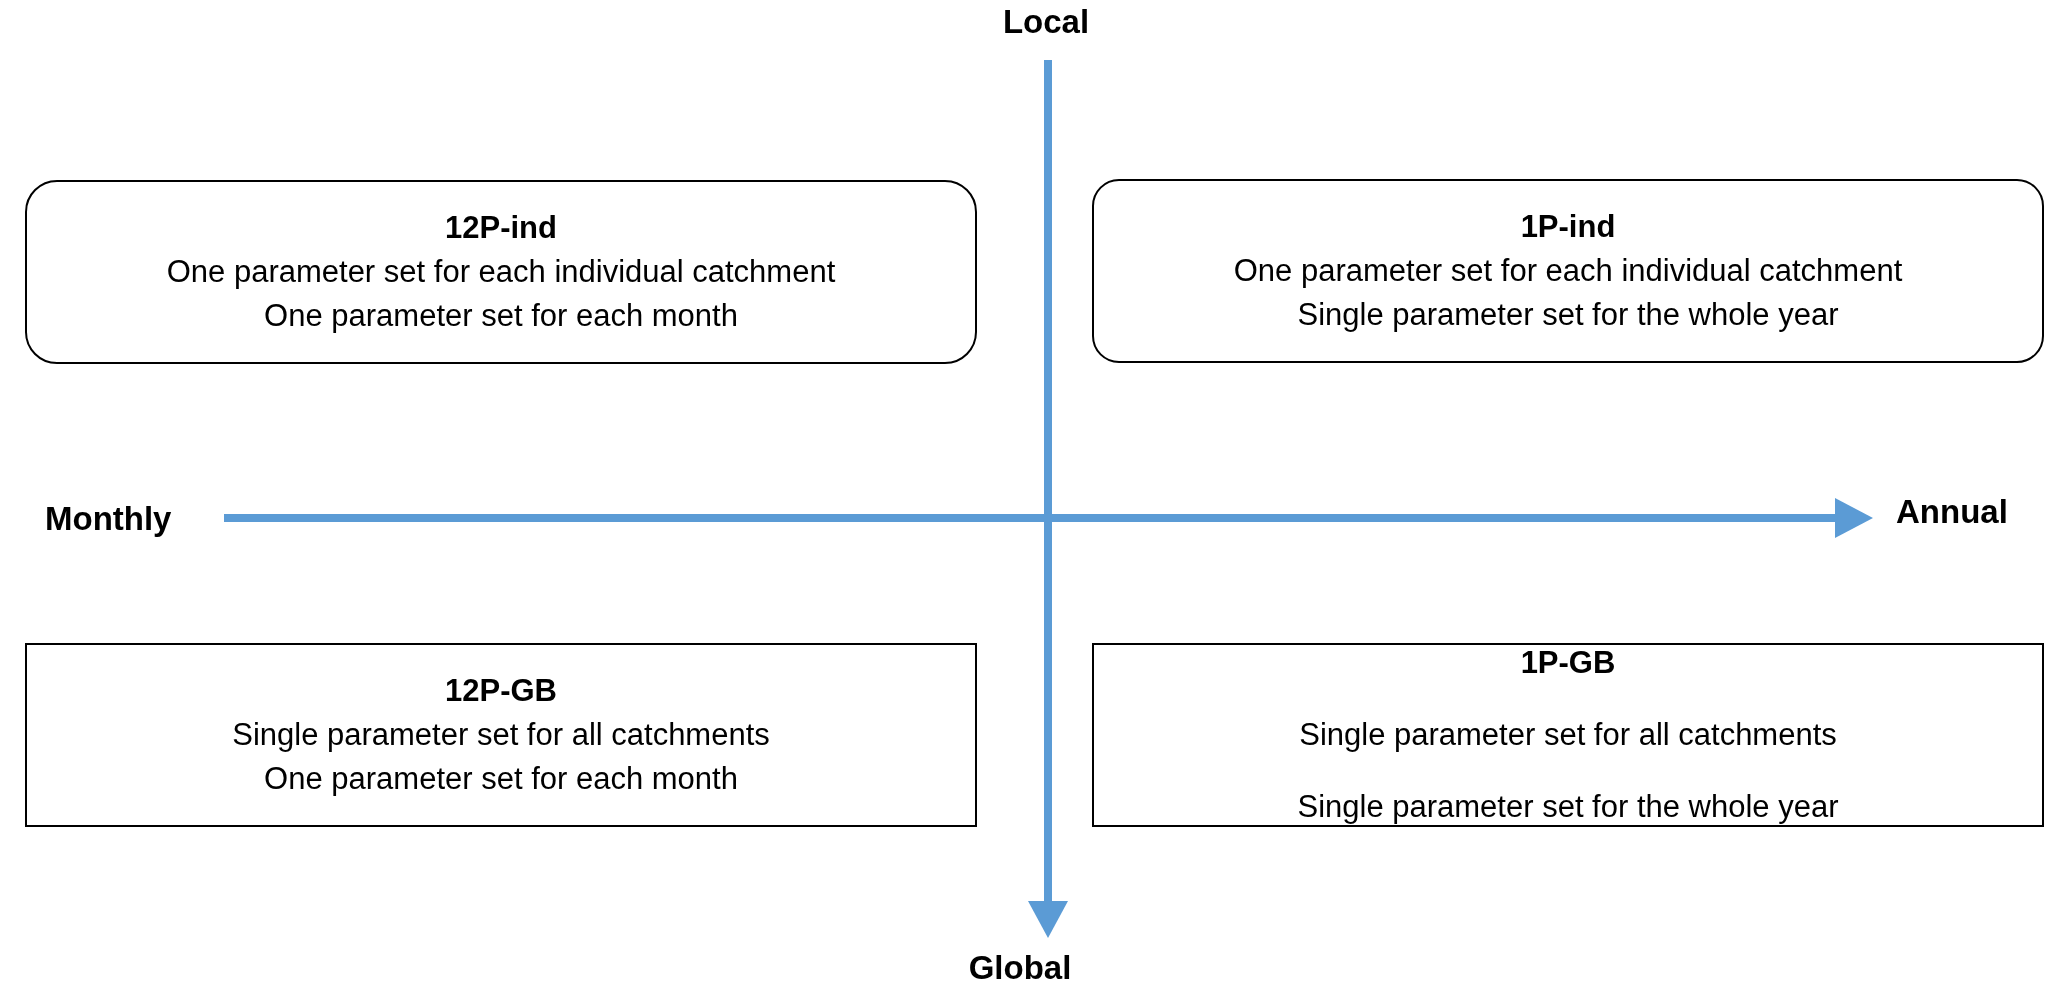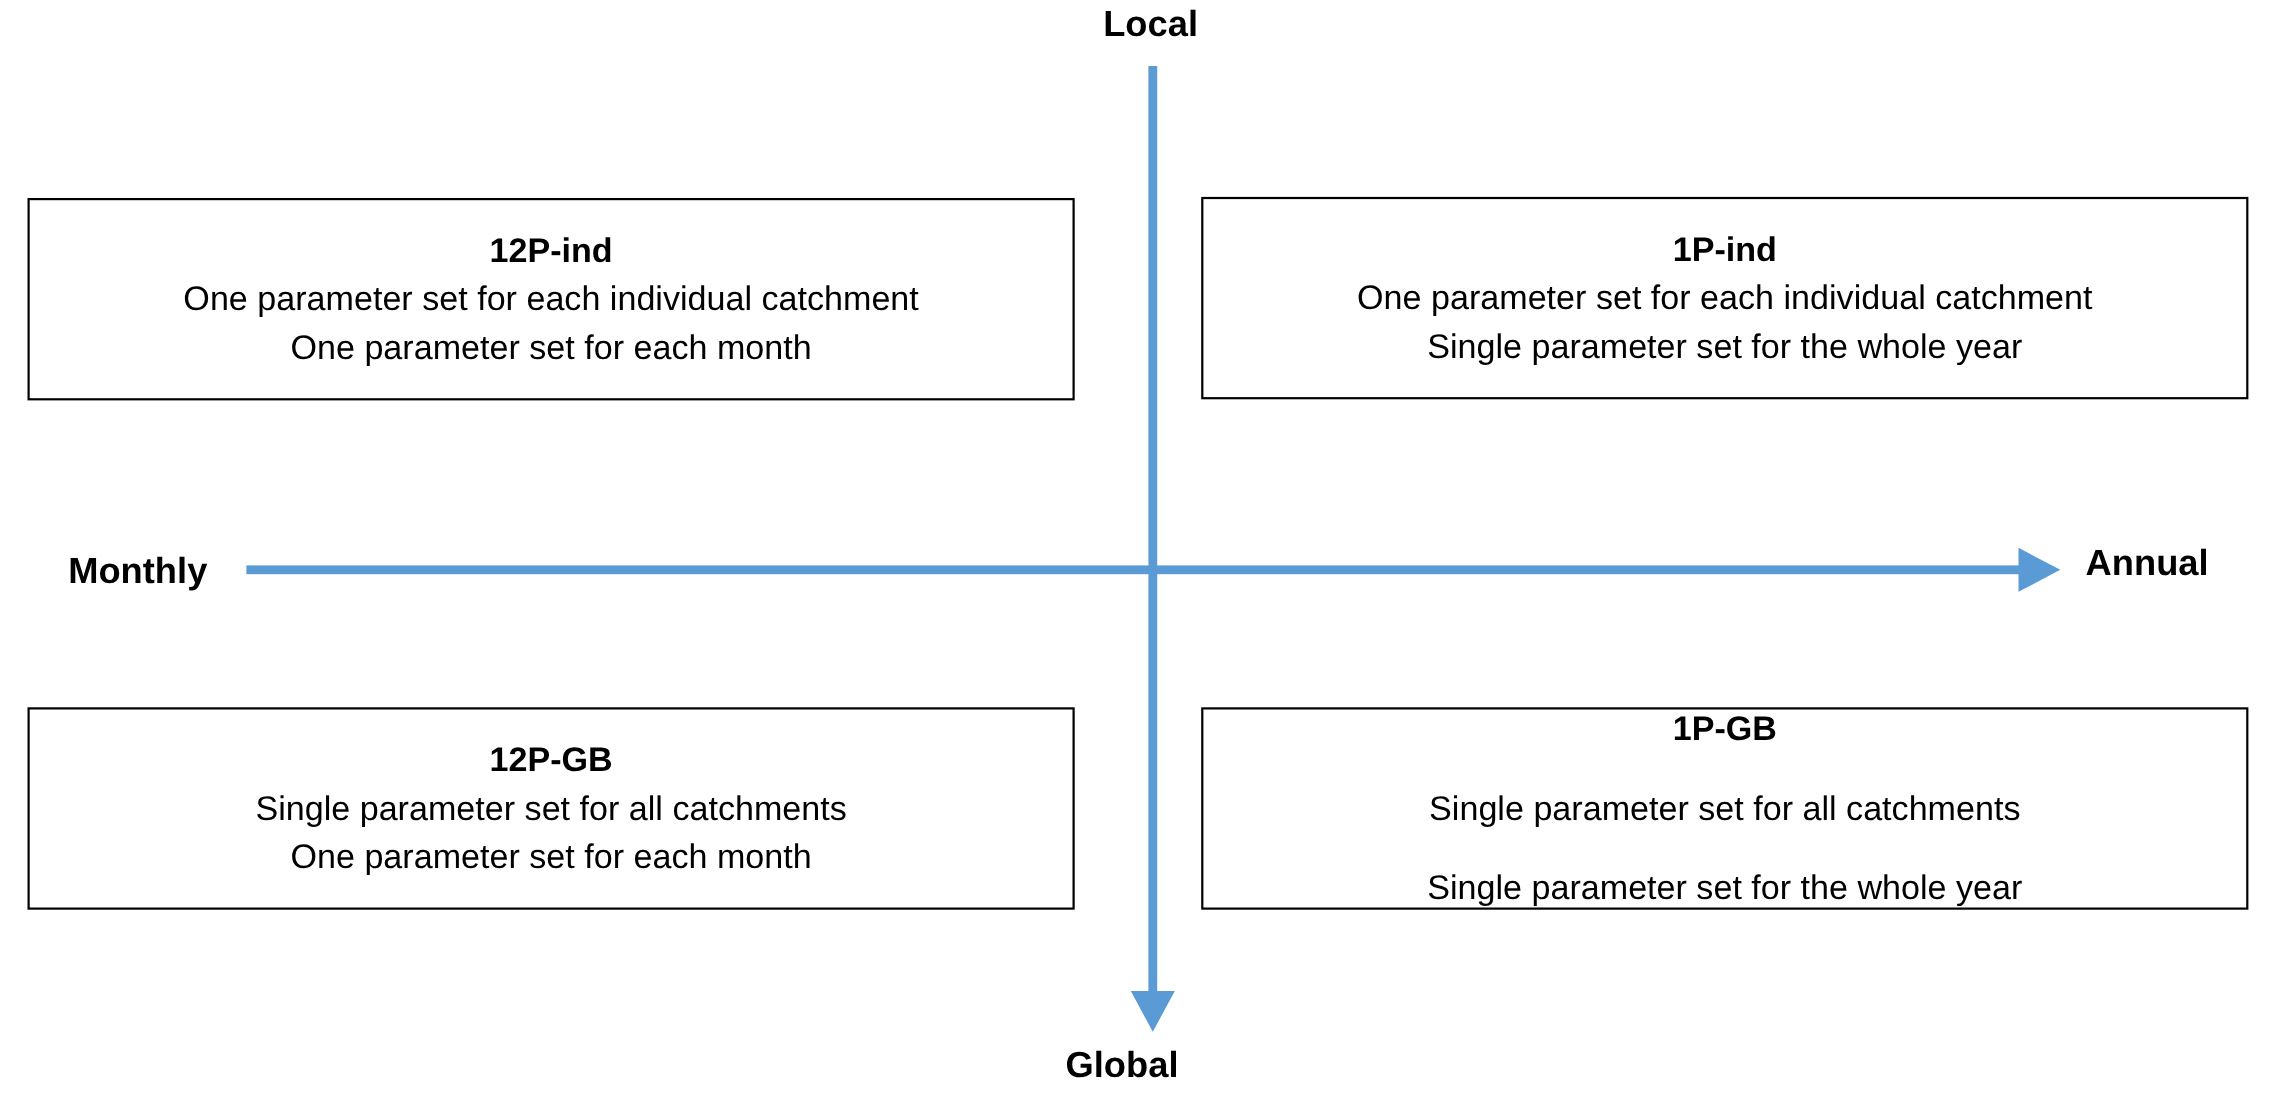--- a/index.html
+++ b/index.html
@@ -38,21 +38,21 @@
   
   .axis-label {
     position: absolute;
     font-weight: bold;
     font-size: 33px;
     line-height: 40px;
     white-space: nowrap;
   }
   .label-local  { left: 1046px; top: 2px;   transform: translateX(-50%); }
   .label-global { left: 1020px; top: 948px; transform: translateX(-50%); }
-  .label-monthly { left: 62px;  top: 499px; }
+  .label-monthly { left: 45px;  top: 499px; }
   .label-annual  { left: 1896px; top: 492px; }
 
   
   .qbox {
     position: absolute;
     width: 952px;
     height: 184px;
     border: 2px solid #000000;
     background: #ffffff;
     display: flex;
@@ -66,22 +66,22 @@
     font-size: 31px;
     line-height: 44px;
     white-space: nowrap;
   }
   .qbox .qline {
     font-weight: normal;
     font-size: 31px;
     line-height: 44px;
     white-space: nowrap;
   }
-  .box-tl { left: 25px;   top: 180px; }
-  .box-tr { left: 1092px; top: 179px; }
+  .box-tl { left: 25px;   top: 180px; border-radius: 32px; }
+  .box-tr { left: 1092px; top: 179px; border-radius: 27px; }
   .box-bl { left: 25px;   top: 643px; text-align: center; }
   .box-br { left: 1092px; top: 643px; gap: 28px; }
 </style>
 </head>
 <body>
 
 <div class="canvas">
 
   <div class="axis-line v-line"></div>
   <div class="axis-line h-line"></div>

